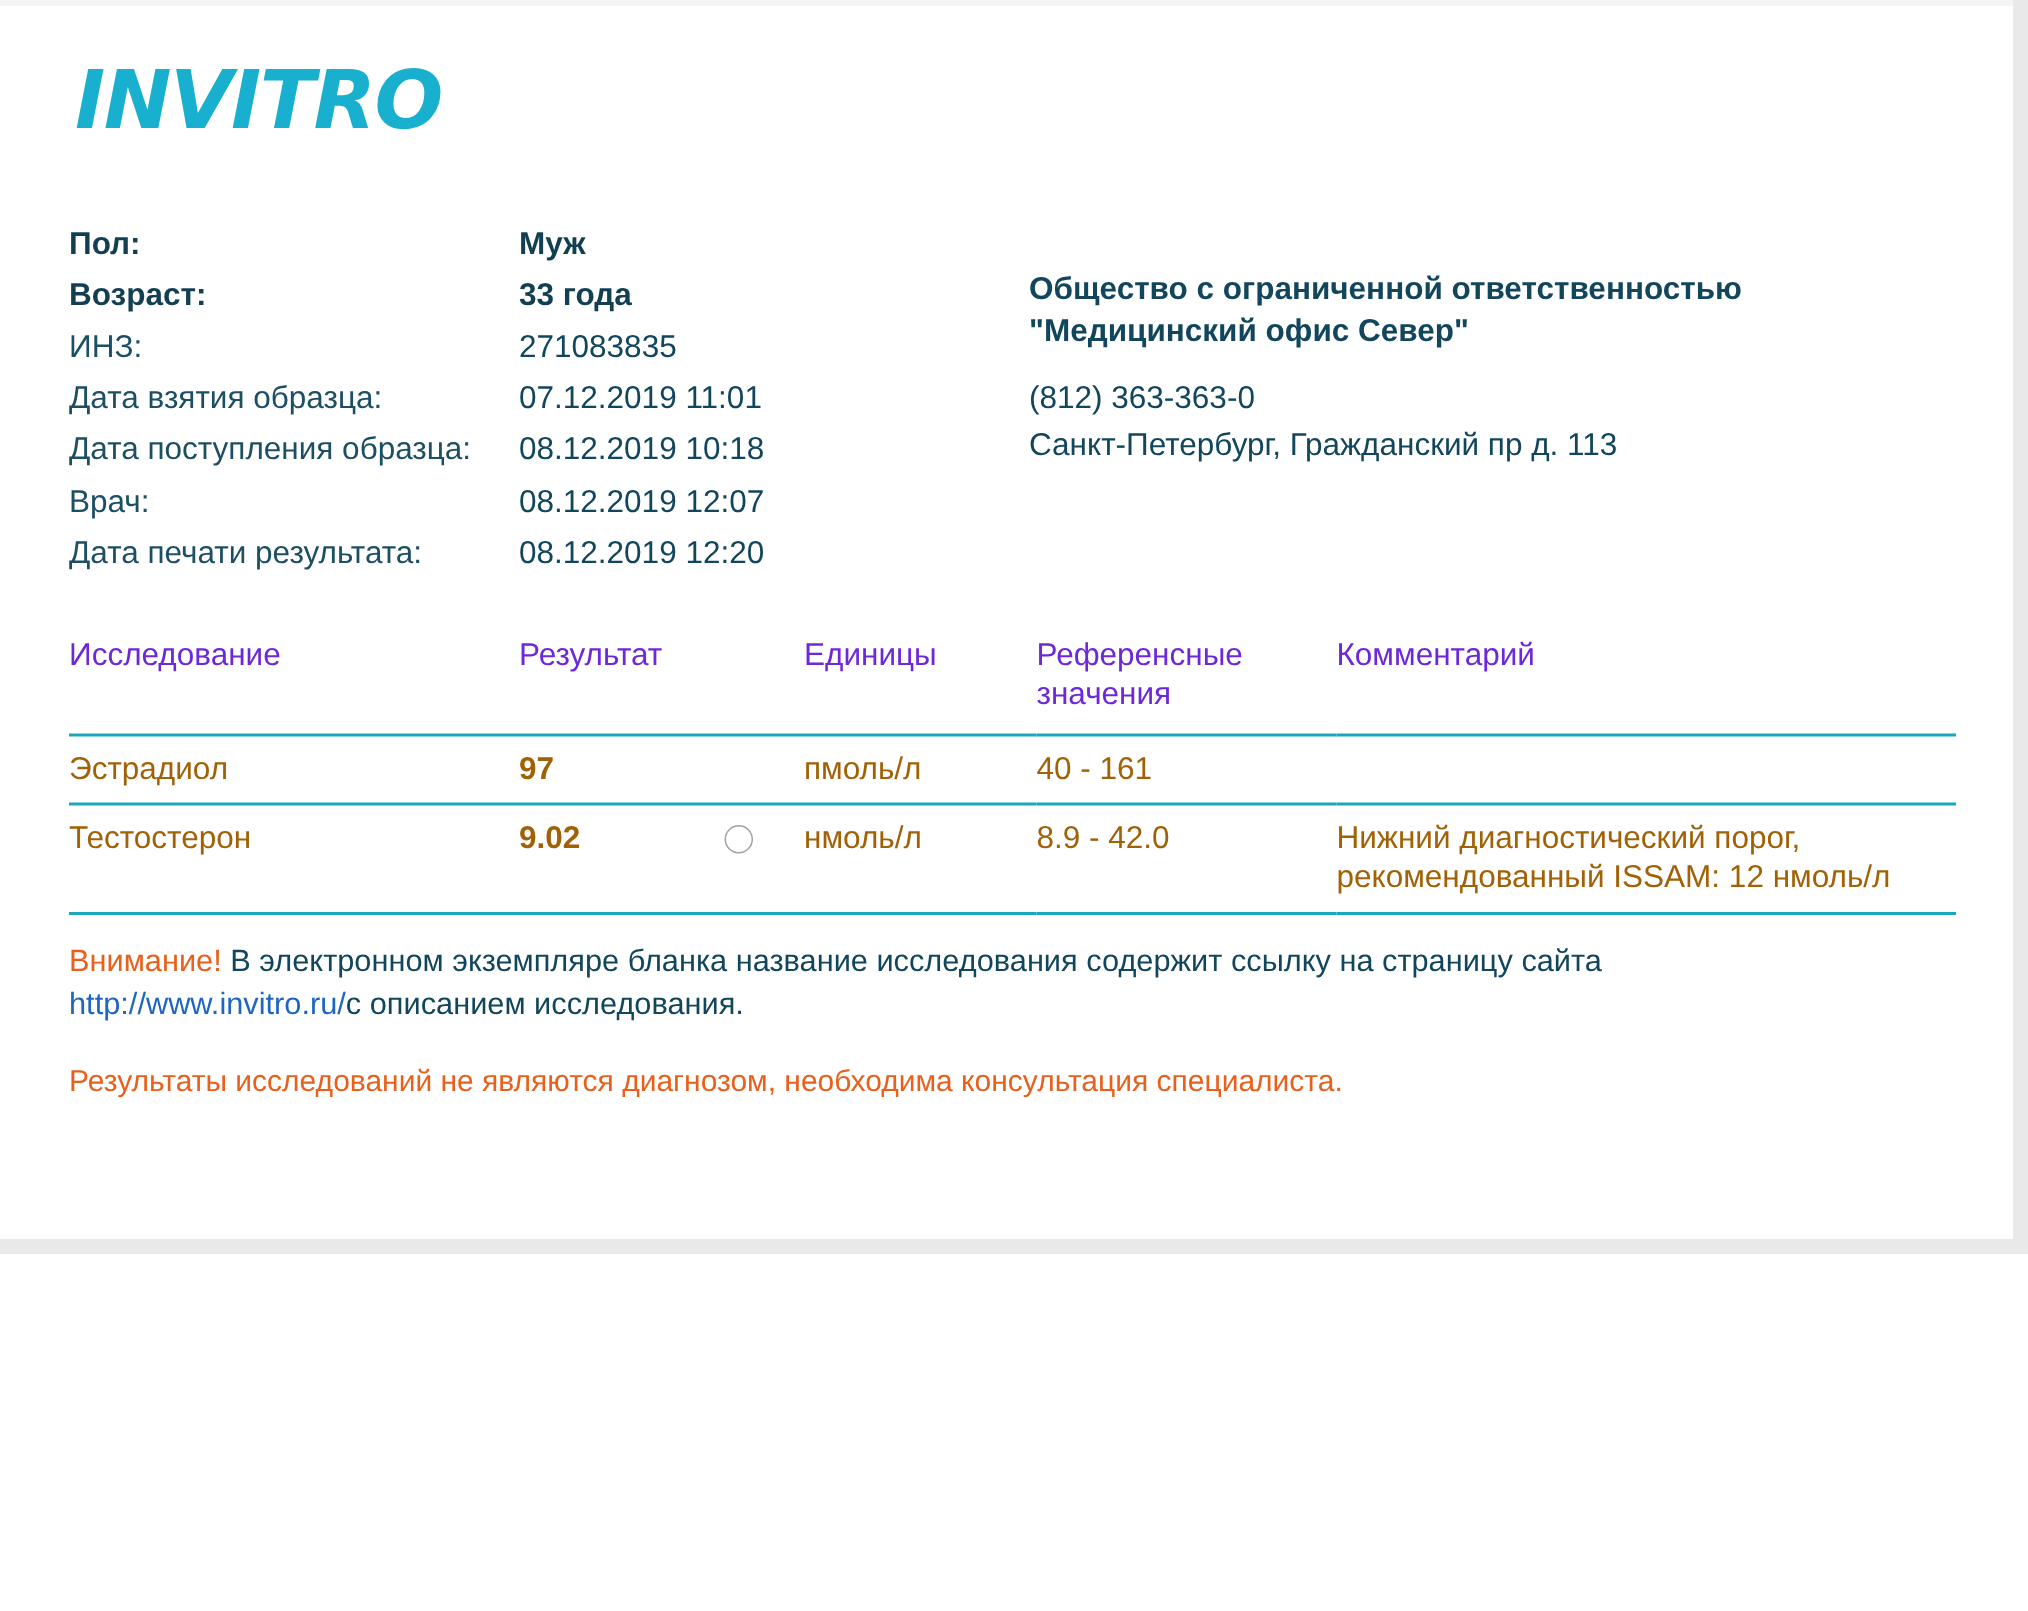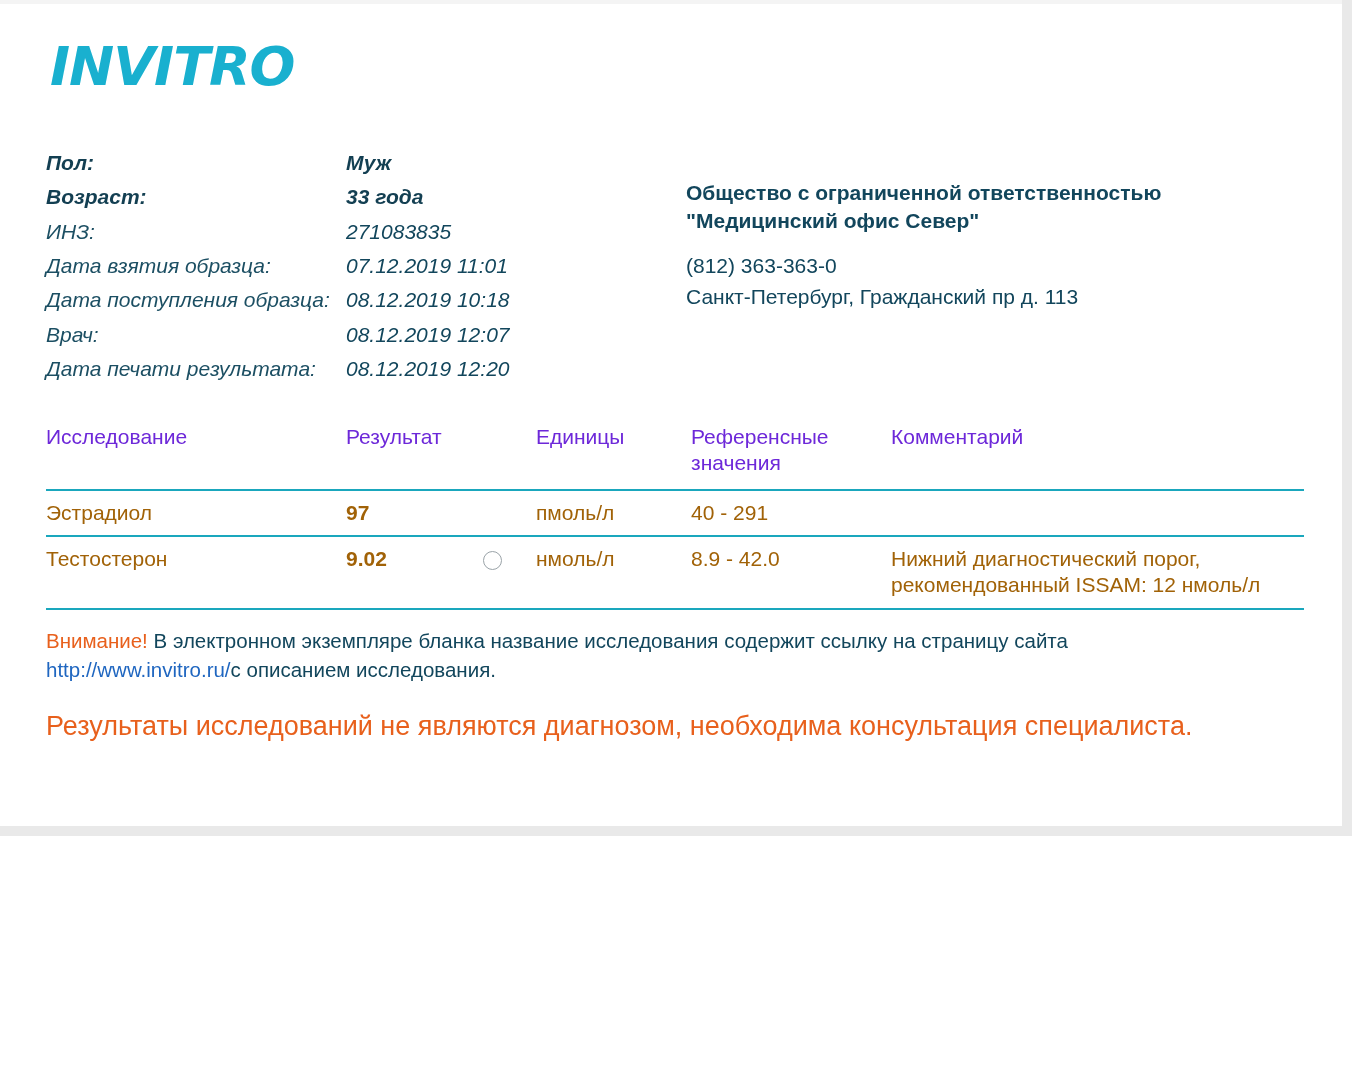--- a/index.html
+++ b/index.html
@@ -58,21 +58,20 @@
 
   
   .info-row {
     display: flex;
     margin-top: 52px;
     align-items: flex-start;
   }
   .patient-table {
     width: 640px;
     border-collapse: collapse;
-    font-style: italic;
   }
   .patient-table td {
     padding: 3px 0;
     font-size: 21px;
     color: #1c4f63;
     vertical-align: top;
     line-height: 1.35;
   }
   .patient-table td.label { width: 300px; }
   .patient-table tr.bold td {
@@ -156,21 +155,21 @@
   }
   .note-line {
     font-size: 20.5px;
     line-height: 1.45;
     color: #12465c;
   }
   .attention { color: #e8601c; }
   .link { color: #1f66c0; }
   .note-warn {
     margin-top: 22px;
-    font-size: 27px;
+    font-size: 20px;
     color: #e8601c;
     line-height: 1.45;
   }
 </style>
 </head>
 <body>
 
 <div class="page">
   <div class="page-border-top"></div>
   <div class="page-border-right"></div>
@@ -231,21 +230,21 @@
           <th class="col-unit">Единицы</th>
           <th class="col-ref">Референсные значения</th>
           <th class="col-comm">Комментарий</th>
         </tr>
       </thead>
       <tbody>
         <tr>
           <td class="test-name">Эстрадиол</td>
           <td class="result-val">97</td>
           <td>пмоль/л</td>
-          <td>40 - 291</td>
+          <td>40 - 161</td>
           <td class="comment"></td>
         </tr>
         <tr>
           <td class="test-name">Тестостерон</td>
           <td class="result-val">
             <span>9.02</span><span class="marker-circle"></span>
           </td>
           <td>нмоль/л</td>
           <td>8.9 - 42.0</td>
           <td class="comment">Нижний диагностический порог, рекомендованный ISSAM: 12 нмоль/л</td>

